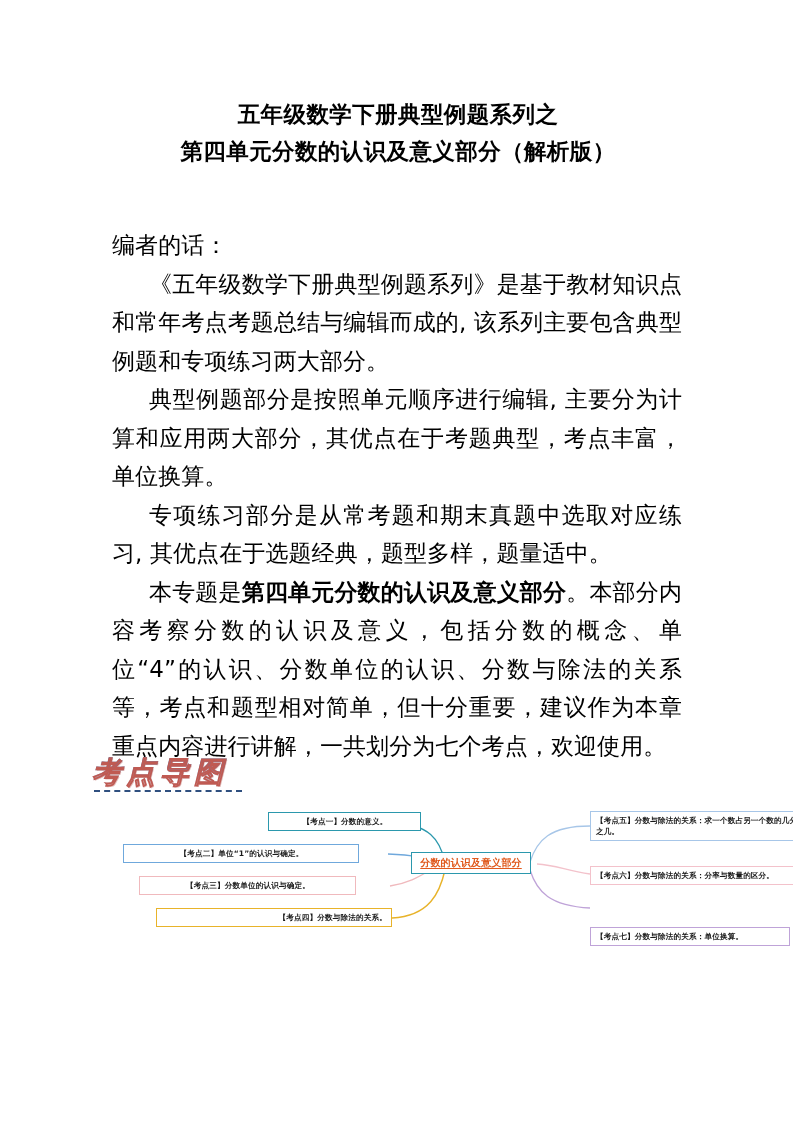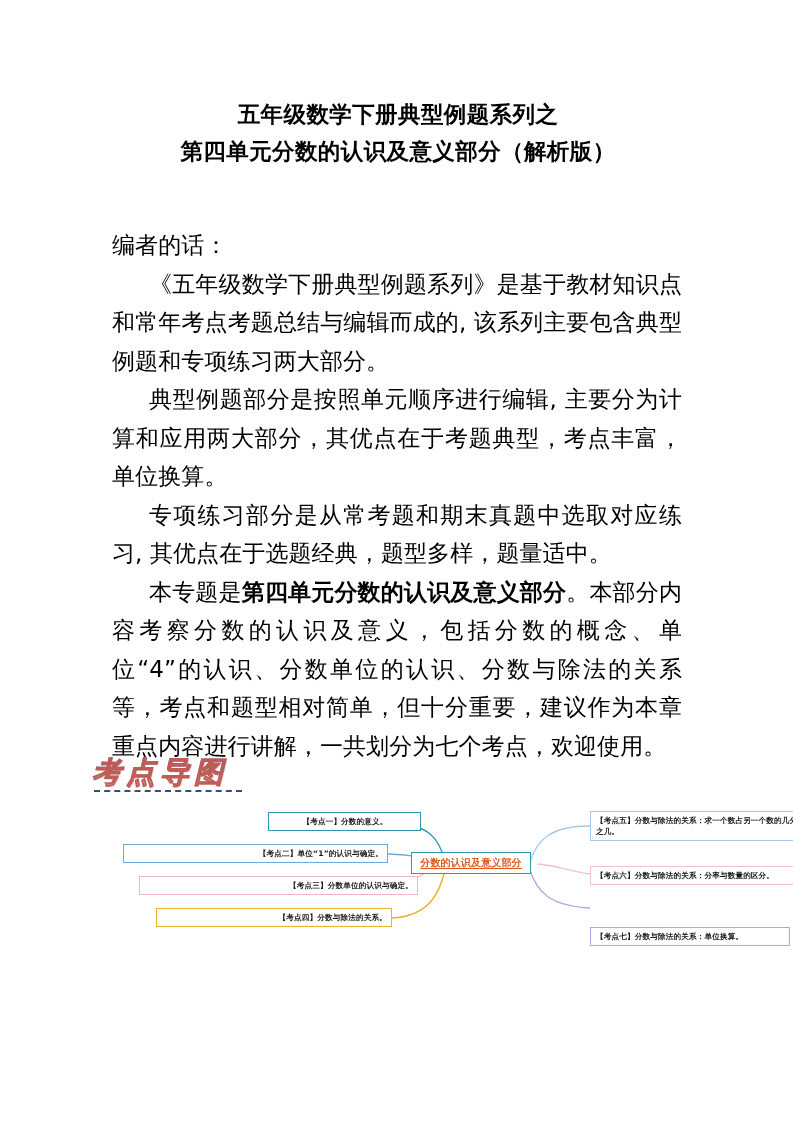--- a/index.html
+++ b/index.html
@@ -181,23 +181,23 @@
 
       <path d="M 430,62 C 437,40 450,26 490,26" fill="none" stroke="#a7c6e8" stroke-width="1.3"></path>
       <path d="M 437,64 C 455,65 465,70 490,74" fill="none" stroke="#f3c2cb" stroke-width="1.3"></path>
       <path d="M 430,70 C 437,92 450,106 490,108" fill="none" stroke="#bfa3d8" stroke-width="1.3"></path>
     </svg>
 
     <div class="node c-center" style="left:311px; top:52px; width:120px;">分数的认识及意义部分</div>
 
     <div class="node c-teal" style="left:137px; top:12px; width:153px; text-align:center;margin-left:31px;">【考点一】分数的意义。</div>
 
-    <div class="node c-blue" style="left:23px; top:44px; width:265px; text-align:right;">【考点二】单位“1”的认识与确定。</div>
-
-    <div class="node c-pink" style="left:39px; top:76px; width:279px; text-align:right;">【考点三】分数单位的认识与确定。</div>
+    <div class="node c-blue" style="left:23px; top:44px; width:236px; text-align:center;">【考点二】单位“1”的认识与确定。</div>
+
+    <div class="node c-pink" style="left:39px; top:76px; width:217px; text-align:center;">【考点三】分数单位的认识与确定。</div>
 
     <div class="node c-gold" style="left:56px; top:108px; width:236px; text-align:right;">【考点四】分数与除法的关系。</div>
 
     <div class="node c-lblue" style="left:490px; top:11px; width:218px;">【考点五】分数与除法的关系：求一个数占另一个数的几分之几。</div>
 
     <div class="node c-pink2" style="left:490px; top:66px; width:206px;">【考点六】分数与除法的关系：分率与数量的区分。</div>
 
     <div class="node c-purple" style="left:490px; top:107px; width:200px;margin-top:20px;">【考点七】分数与除法的关系：单位换算。</div>
 
   </div>

